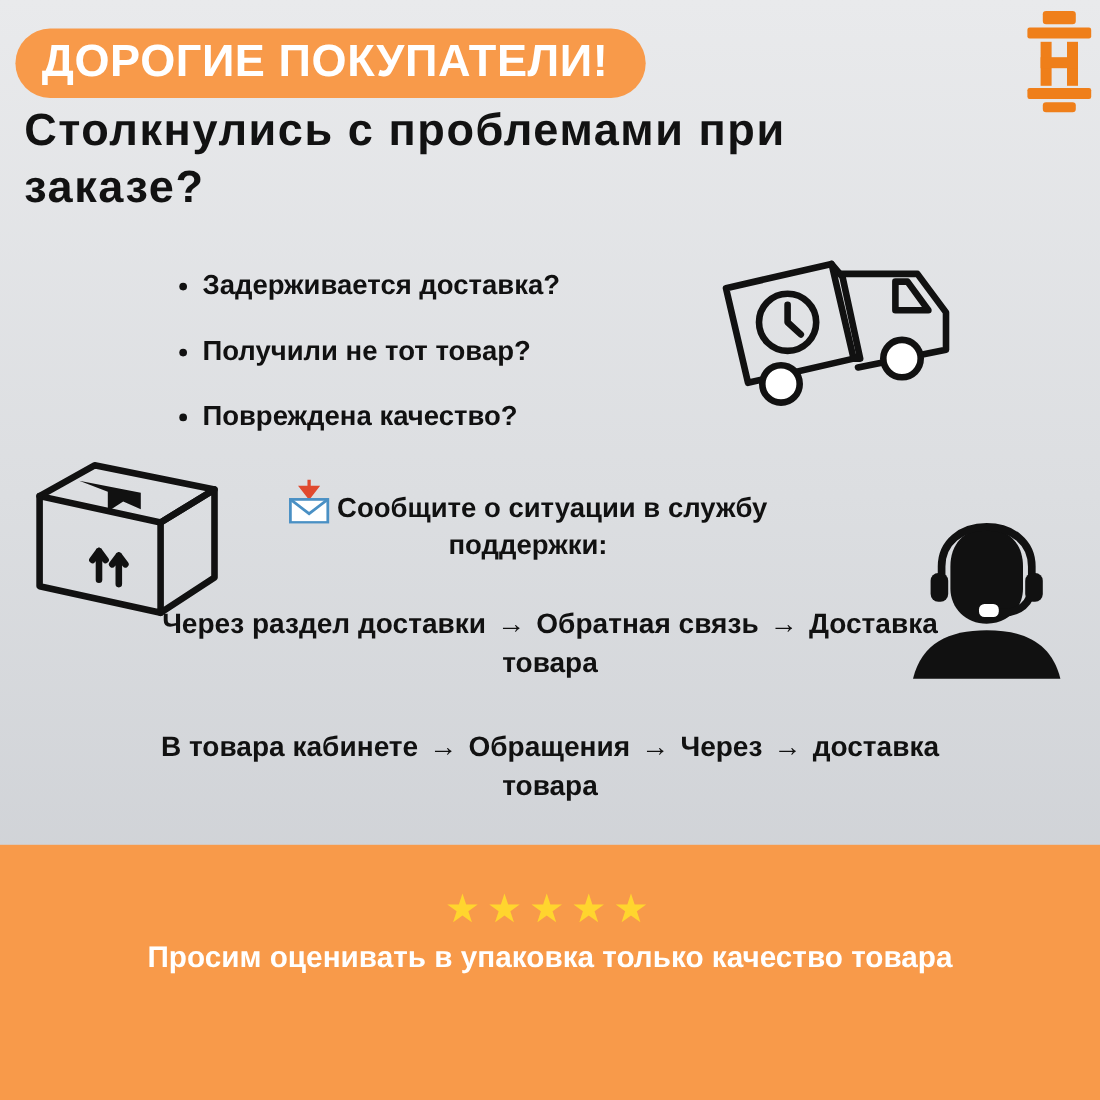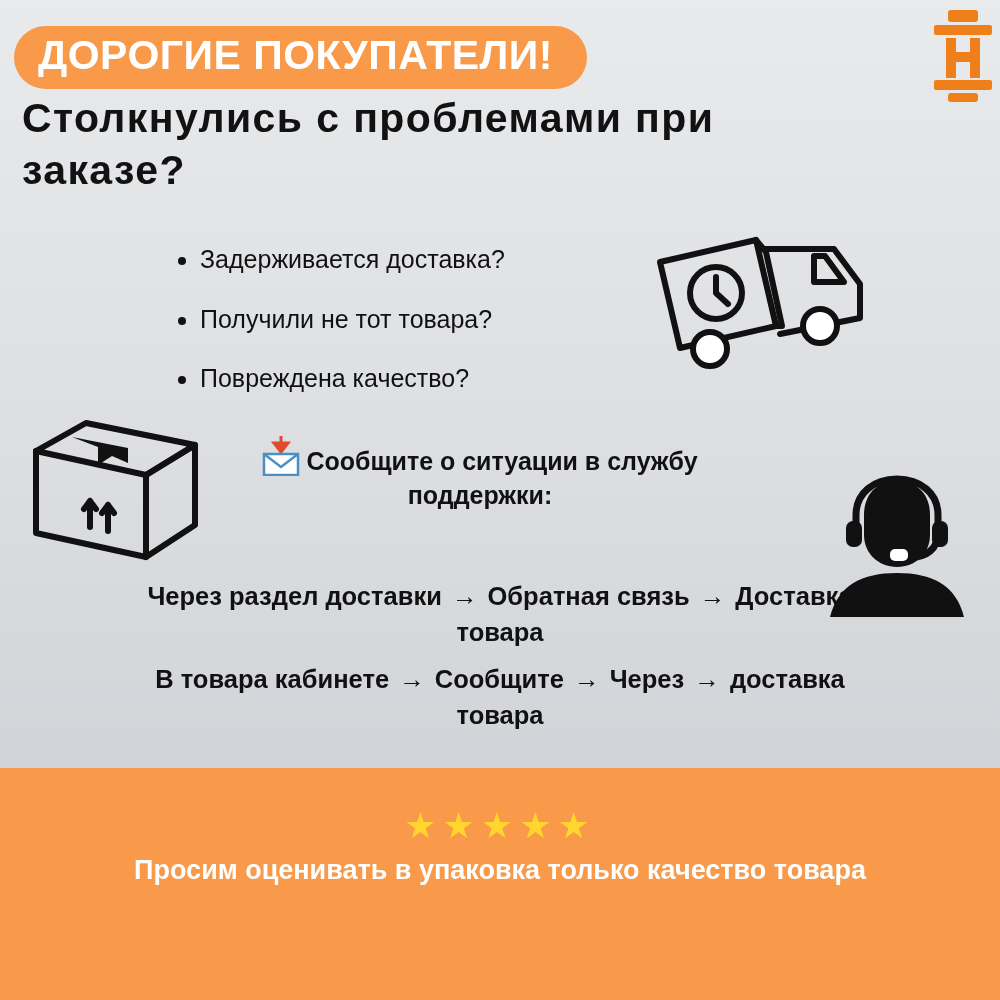--- a/index.html
+++ b/index.html
@@ -65,24 +65,23 @@
     left: 160px;
     top: 246px;
     width: 470px;
     margin: 0;
     padding: 0 0 0 24px;
     list-style: disc;
     color: #111;
   }
   .bullets li {
     font-size: 25px;
-    font-weight: normal;
+    font-weight: bold;
     line-height: 1.1;
     margin-bottom: 32px;
-    margin-left: 16px;
   }
 
   
   .truck {
     position: absolute;
     left: 648px;
     top: 222px;
     width: 225px;
     height: 165px;
   }
@@ -129,21 +128,21 @@
   .path-line {
     position: absolute;
     left: 120px;
     width: 760px;
     text-align: center;
     font-size: 25.5px;
     font-weight: bold;
     color: #111;
     line-height: 1.4;
   }
-  .path-1 { top: 550px; margin-top: 29px; }
+  .path-1 { top: 550px; }
   .path-2 { top: 662px; }
   .arrow { font-weight: bold; padding: 0 3px; }
 
   
   .footer {
     position: absolute;
     left: 0;
     bottom: 0;
     width: 1000px;
     height: 232px;
@@ -188,21 +187,21 @@
       <rect x="20" y="44" width="34" height="10" fill="#ef7f1a"></rect>
       <rect x="8" y="72" width="58" height="10" rx="2" fill="#ef7f1a"></rect>
       <rect x="22" y="85" width="30" height="9" rx="3" fill="#ef7f1a"></rect>
     </svg>
   </div>
 
   <div class="headline">Столкнулись с проблемами при заказе?</div>
 
   <ul class="bullets">
     <li>Задерживается доставка?</li>
-    <li>Получили не тот товара?</li>
+    <li>Получили не тот товар?</li>
     <li>Повреждена качество?</li>
   </ul>
 
   <div class="truck">
     <svg viewBox="0 0 225 165" width="225" height="165" aria-hidden="true">
       <g fill="none" stroke="#111" stroke-width="6" stroke-linejoin="round" stroke-linecap="round">
         <path d="M12 40 L108 18 L128 104 L32 126 Z"></path>
         <circle cx="68" cy="71" r="26"></circle>
         <path d="M68 55 L68 71 L80 82"></path>
         <path d="M128 104 L134 104 L118 30 L108 18"></path>
@@ -257,21 +256,21 @@
     <span>Через раздел доставки</span>
     <span class="arrow">→</span>
     <span>Обратная связь</span>
     <span class="arrow">→</span>
     <span>Доставка товара</span>
   </div>
 
   <div class="path-line path-2">
     <span>В товара кабинете</span>
     <span class="arrow">→</span>
-    <span>Сообщите</span>
+    <span>Обращения</span>
     <span class="arrow">→</span>
     <span>Через</span>
     <span class="arrow">→</span>
     <span>доставка товара</span>
   </div>
 
   <div class="footer"></div>
   <div class="stars">★★★★★</div>
   <div class="footer-text">Просим оценивать в упаковка только качество товара</div>
 

